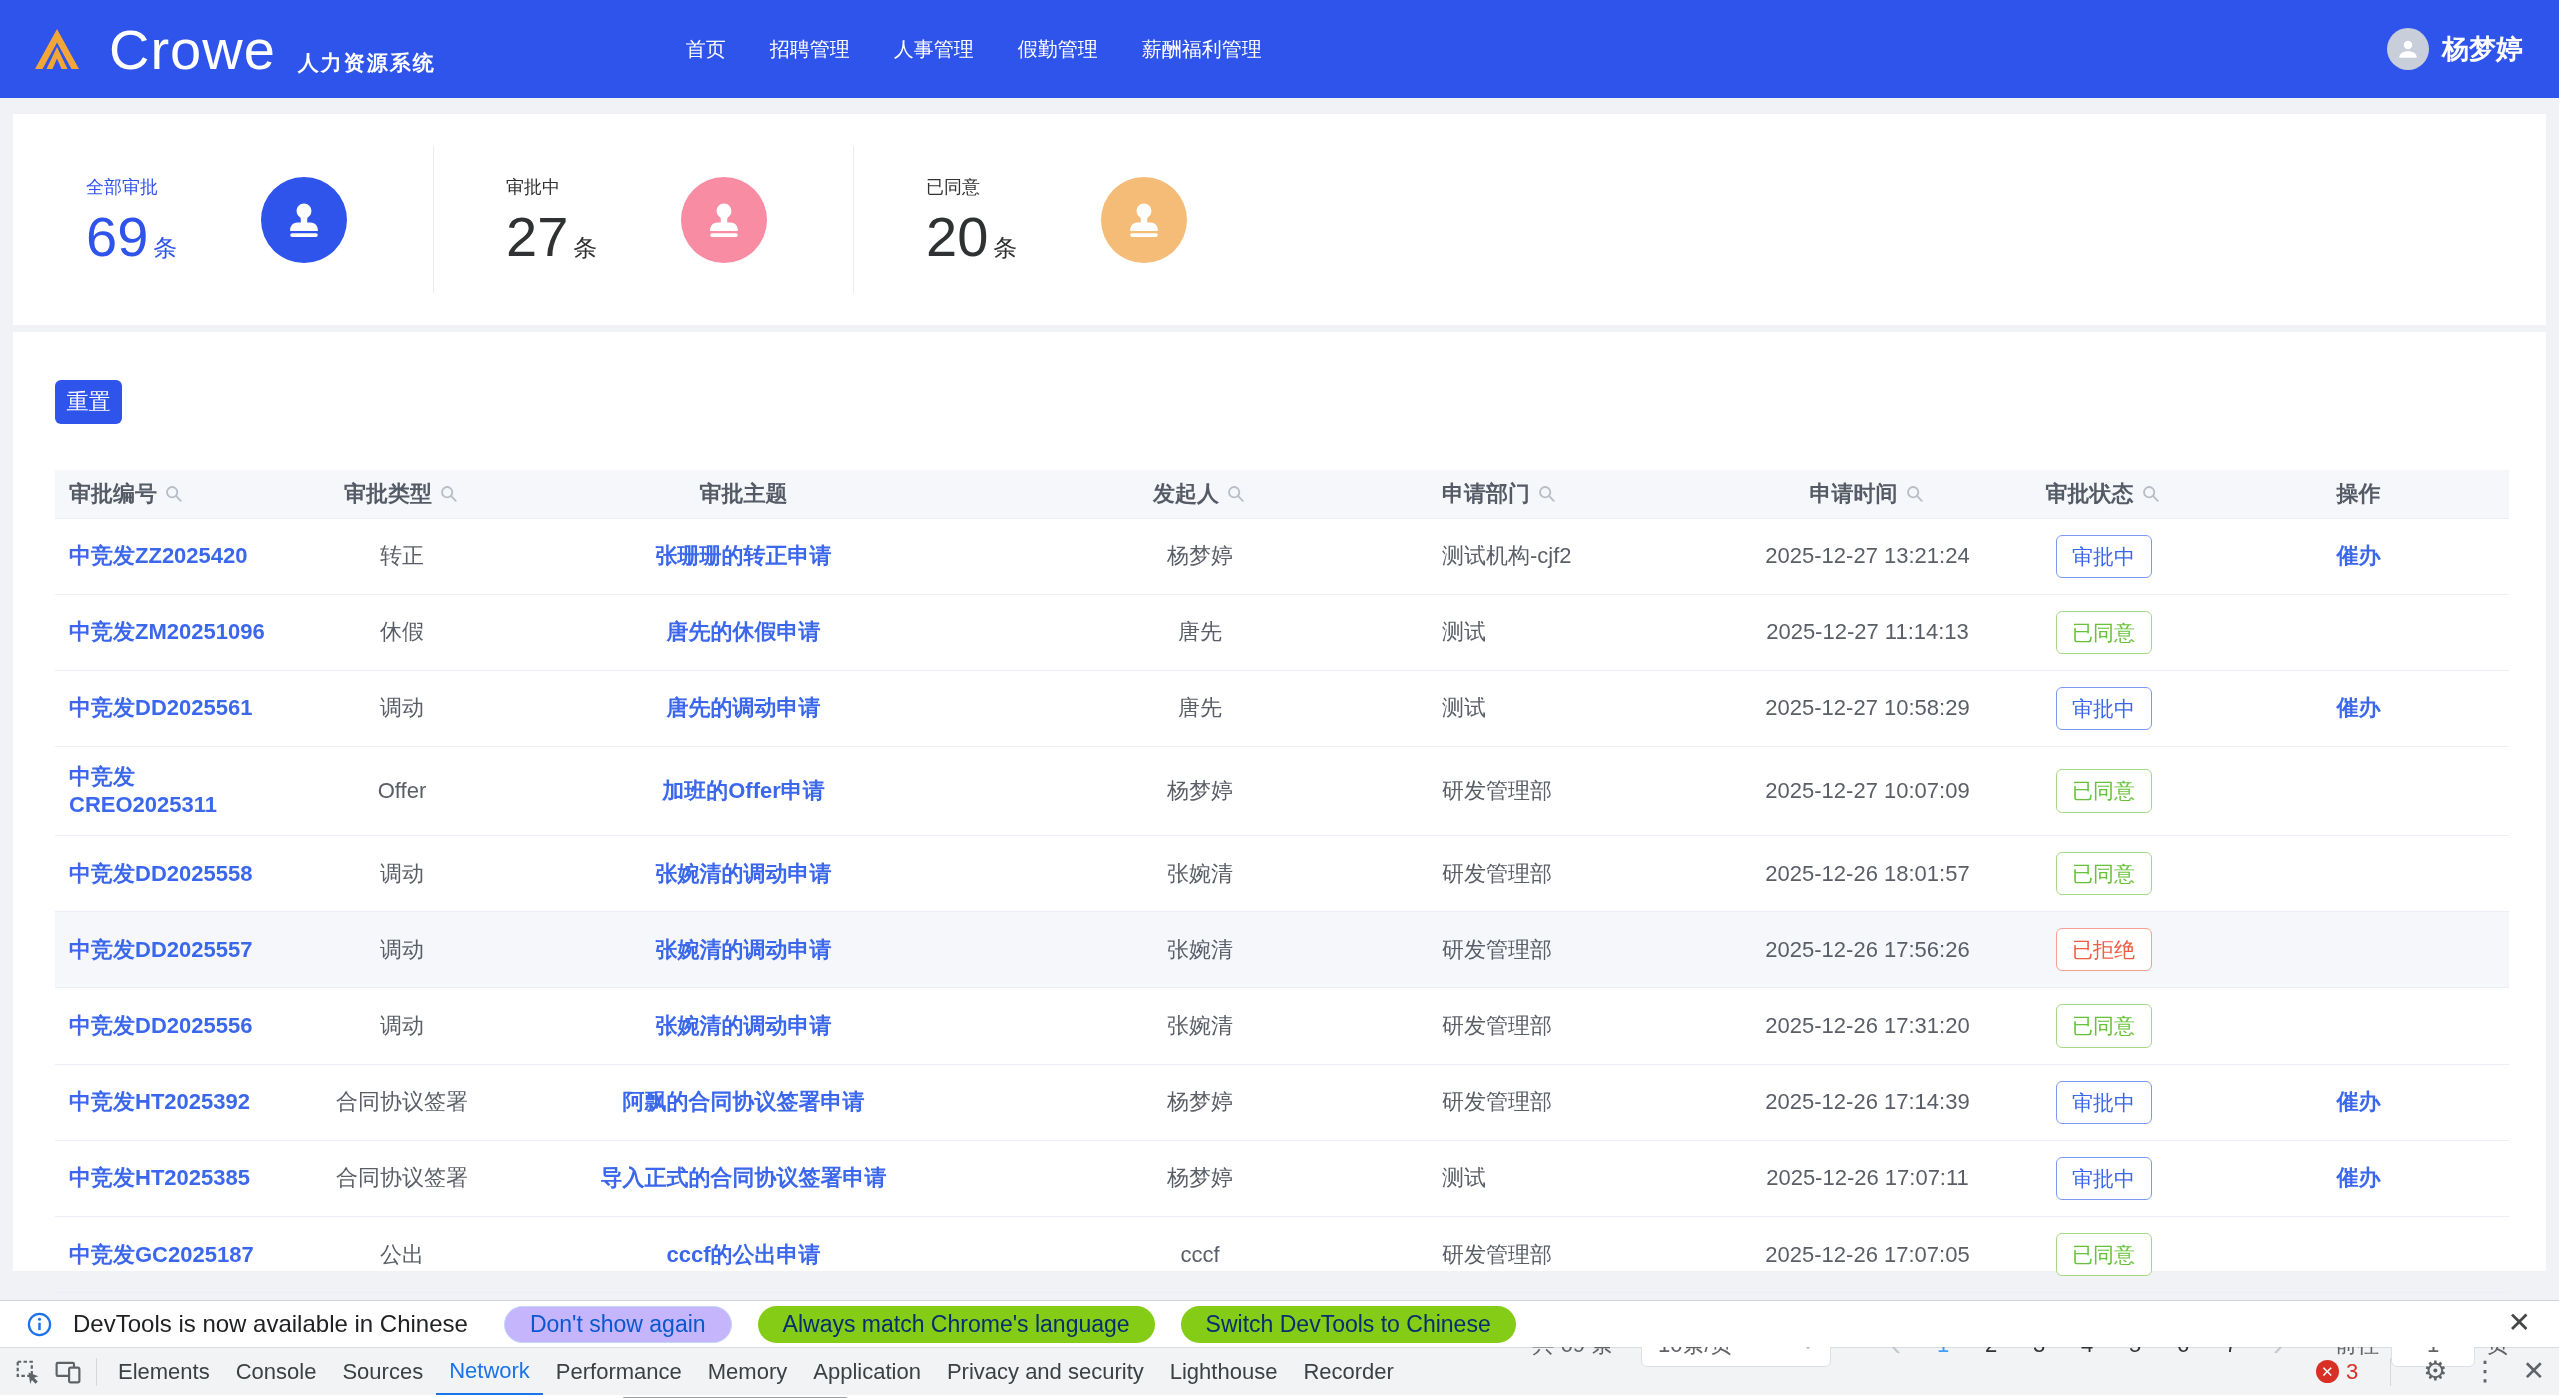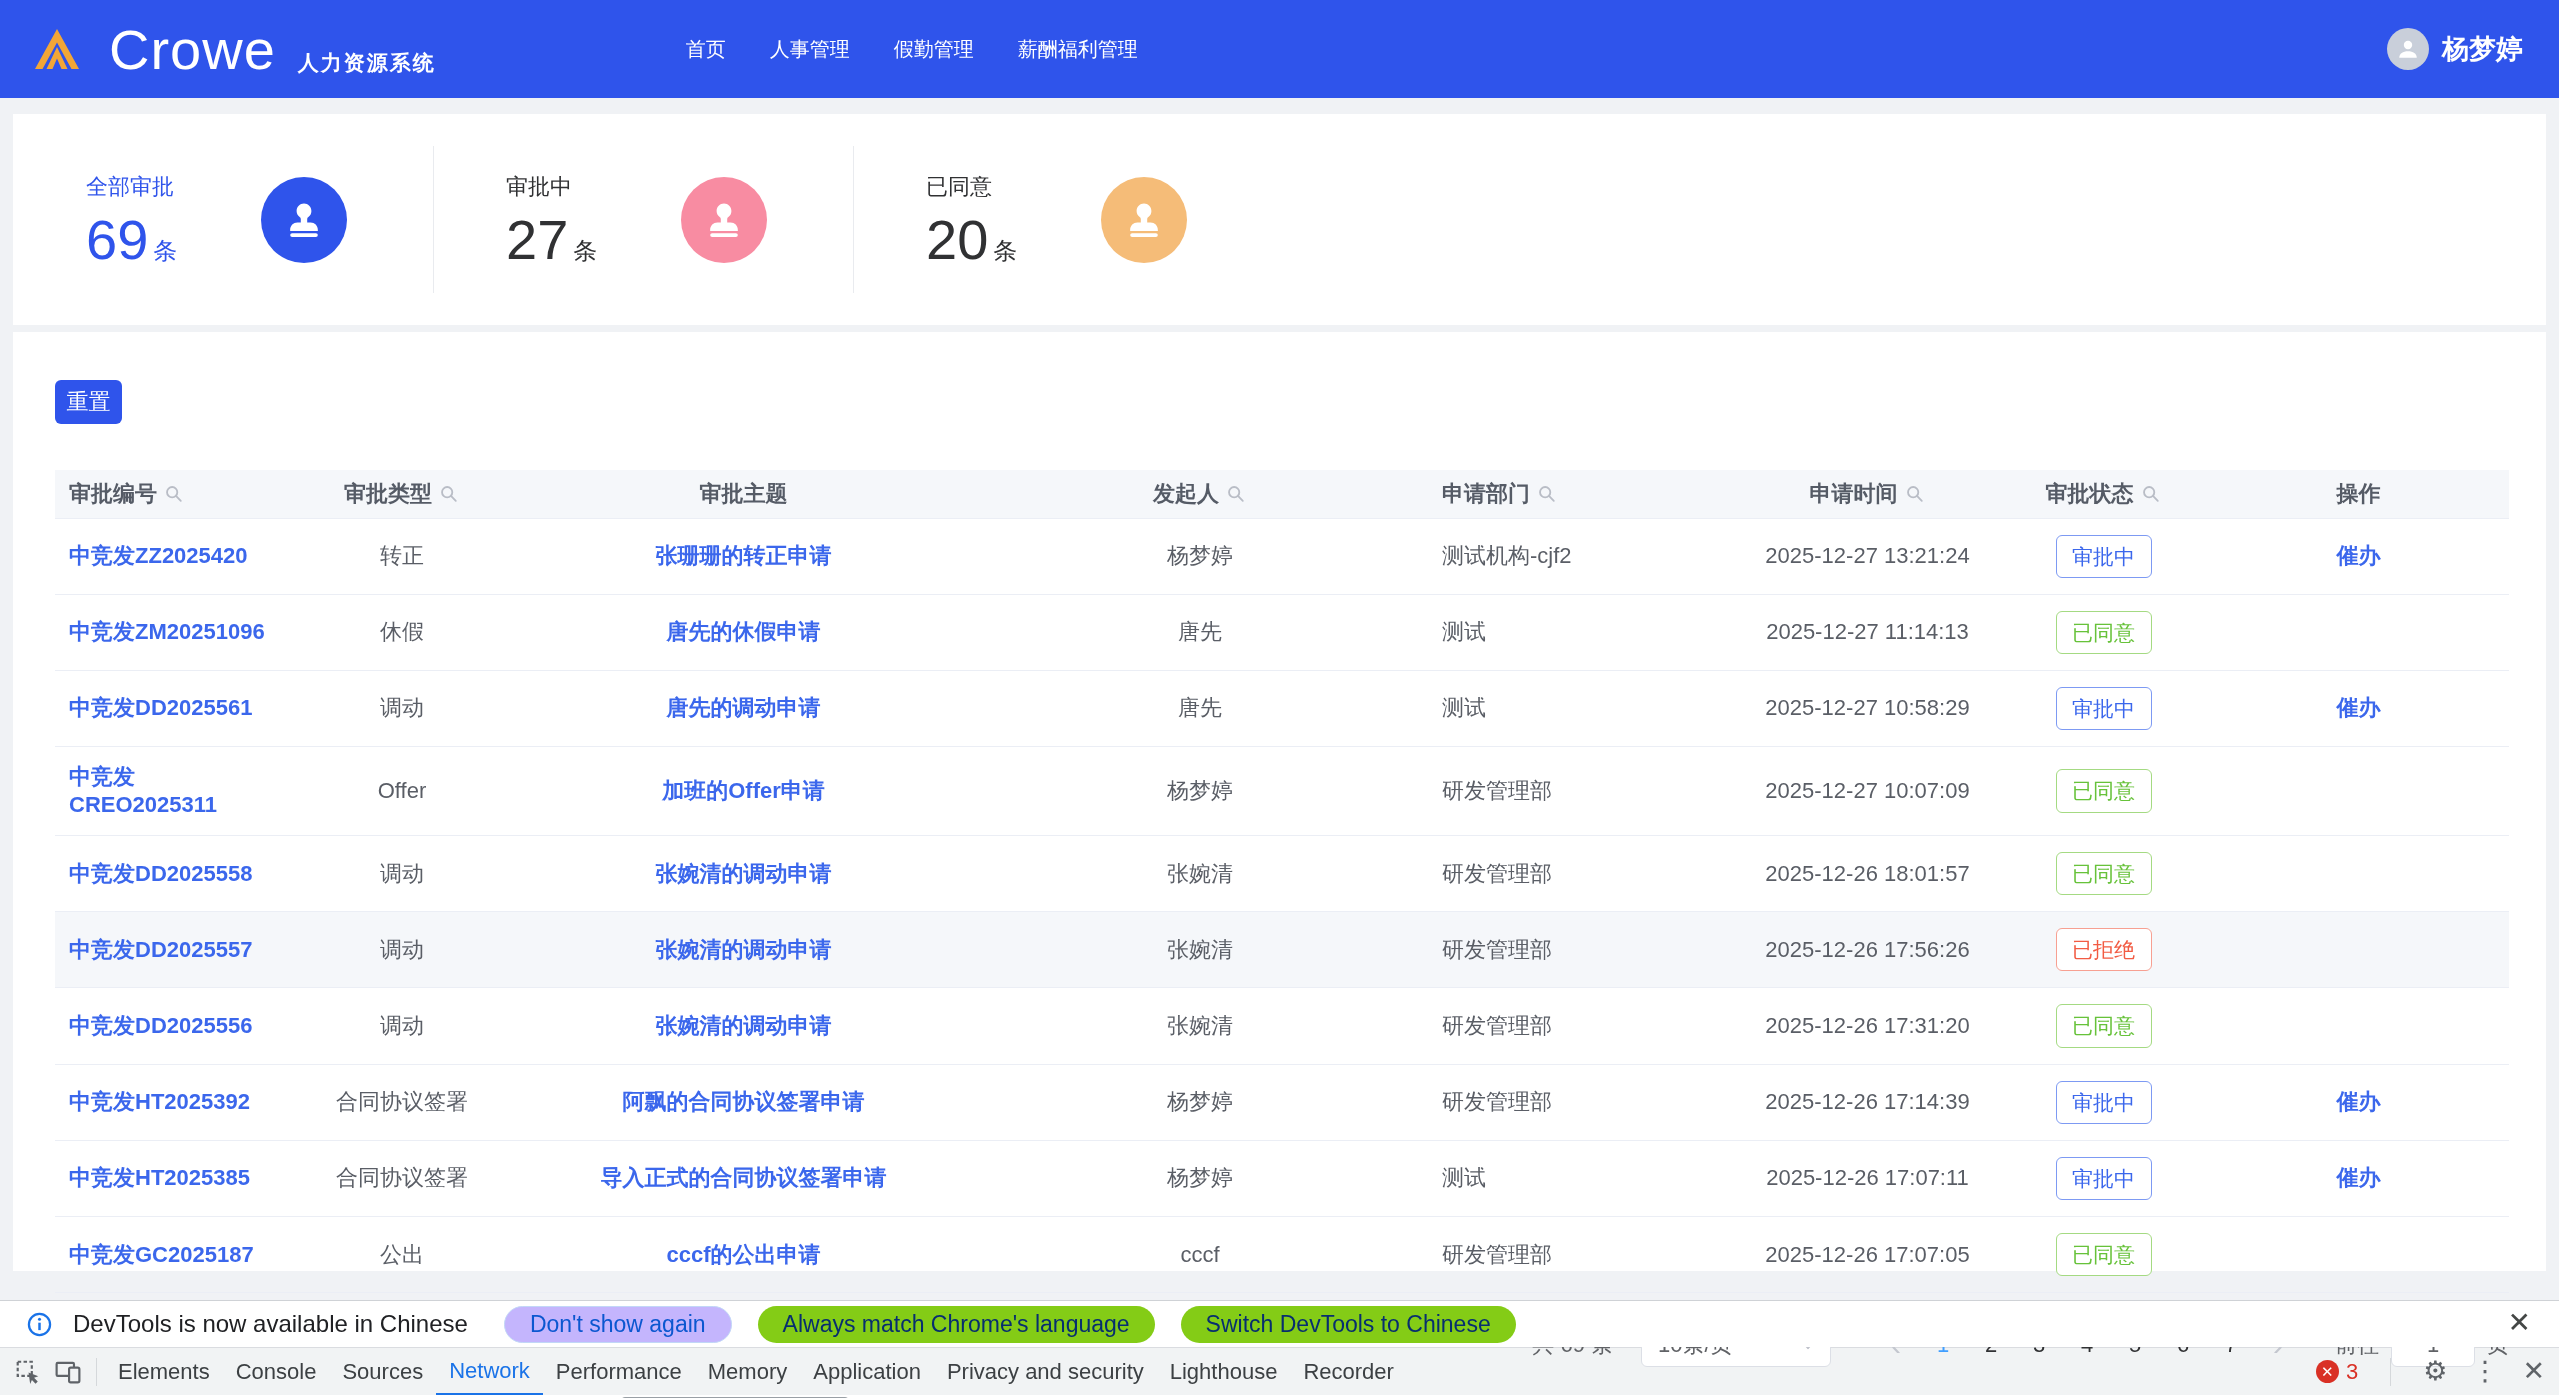--- a/index.html
+++ b/index.html
@@ -31,21 +31,21 @@
   .nav-avatar svg { width:28px; height:28px; }
   .nav-username { color:#fff; font-size:27px; font-weight:700; margin-left:13px; }
 
   
   .stats-panel {
     margin:16px 13px 0; height:211px; background:#fff;
     display:flex; align-items:center;
   }
   .stat-group { width:420px; height:100%; display:flex; align-items:center; padding-left:73px; position:relative; cursor:pointer; }
   .stat-group + .stat-group::before { content:''; position:absolute; left:0; top:32px; bottom:32px; width:1px; background:#E9EBEF; }
-  .stat-label { font-size:22px; color:#303133; margin-bottom:10px; }
+  .stat-label { font-size:18px; color:#303133; margin-bottom:10px; }
   .stat-number { display:flex; align-items:baseline; color:#303133; }
   .stat-value { font-size:56px; font-weight:500; line-height:1; }
   .stat-unit { font-size:24px; margin-left:5px; }
   .stat-group.highlight .stat-label, .stat-group.highlight .stat-number { color:#2F54EB; }
   .stat-icon { width:86px; height:86px; border-radius:50%; margin-left:84px; display:flex; align-items:center; justify-content:center; flex:none; }
   .stat-icon svg { width:48px; height:48px; }
 
   
   .main-panel { margin:7px 13px 0; background:#fff; height:939px; padding:48px 37px 0 42px; }
   .reset-btn {
@@ -134,20 +134,23 @@
     <svg class="brand-logo" viewBox="0 0 48 42">
       <path d="M24 1 L46 41 L38.5 41 L24 14.5 L9.5 41 L2 41 Z" fill="#F2A637"></path>
       <path d="M24 19 L34.5 41 L28.5 41 L24 30.5 L19.5 41 L13.5 41 Z" fill="#F2A637"></path>
     </svg>
     <span class="brand-name">Crowe</span>
     <span class="brand-system">人力资源系统</span>
   </div>
   <nav class="nav-menu">
     <div class="nav-item">
         <span class="nav-label">首页</span>
+      </div>
+      <div class="nav-item">
+        <span class="nav-label">招聘管理</span>
       </div>
       <div class="nav-item">
         <span class="nav-label">人事管理</span>
       </div>
       <div class="nav-item">
         <span class="nav-label">假勤管理</span>
       </div>
       <div class="nav-item">
         <span class="nav-label">薪酬福利管理</span>
       </div>

